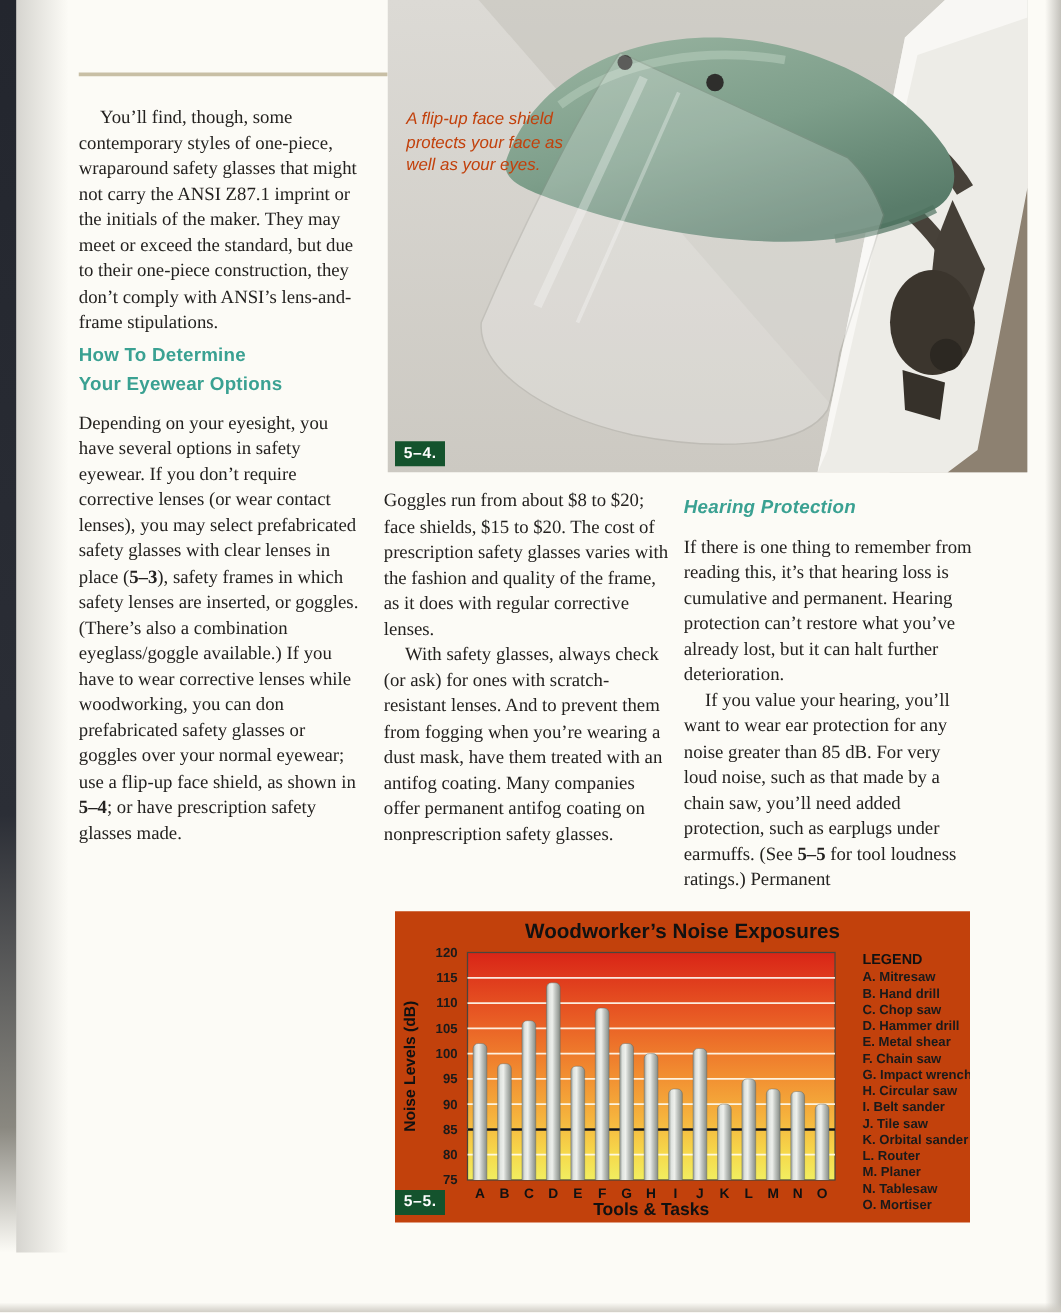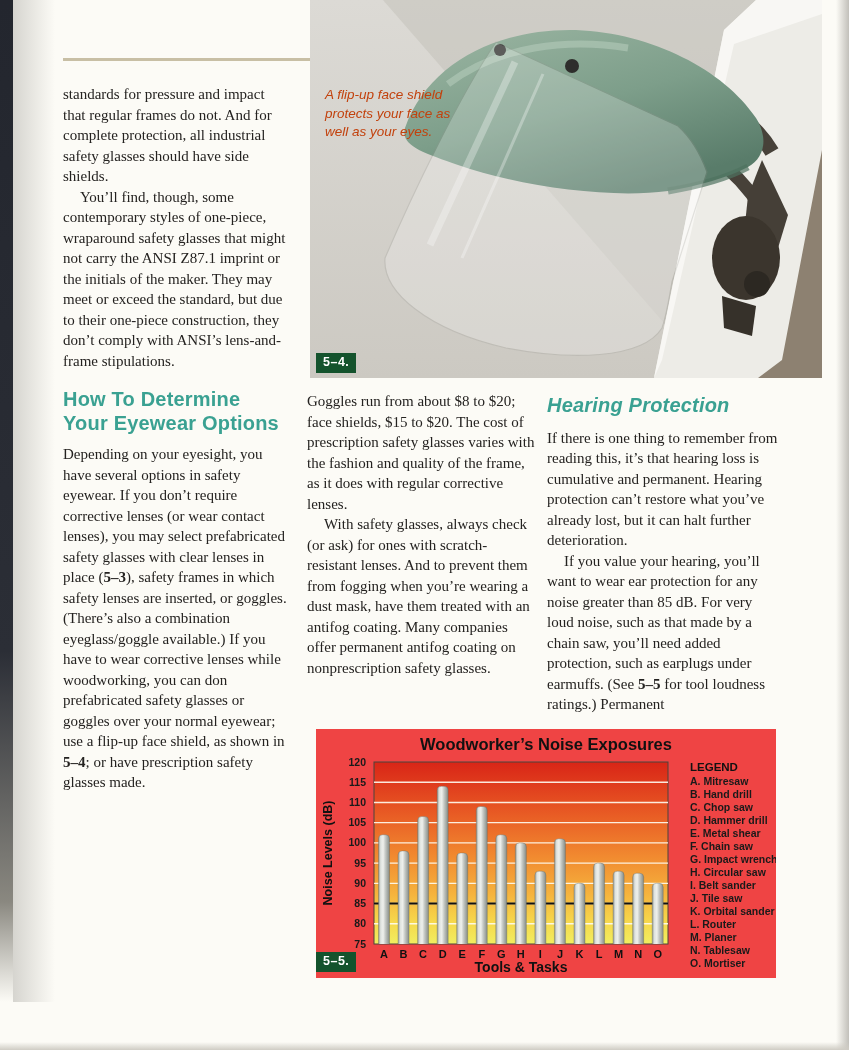--- a/index.html
+++ b/index.html
@@ -29,26 +29,26 @@
   #label-55{left:316px;top:952px;}
 
   
   .col{position:absolute;font-size:15px;line-height:20.5px;}
   .col p{margin:0;}
   .col p.indent{text-indent:17px;}
   .col-left{left:63px;top:84px;width:224px;}
   .col-mid{left:307px;top:391px;width:228px;}
   .col-right{left:547px;top:394px;width:233px;}
   h2.section{font-family:"Liberation Sans",sans-serif;font-weight:bold;color:#3aa192;
-             font-size:20px;line-height:23.5px;margin:17px 0 9px 0;letter-spacing:.2px;}
+             font-size:15px;line-height:23.5px;margin:4px 0 9px 0;letter-spacing:.2px;}
   .col-right h2.section{margin-top:0;margin-bottom:10px;font-style:italic;}
   h2.section div{white-space:nowrap;}
 
   
-  .chart-figure{position:absolute;left:316px;top:729px;width:460px;height:249px;background:#ef4444;}
+  .chart-figure{position:absolute;left:316px;top:729px;width:460px;height:249px;background:#c2410c;}
 </style>
 </head>
 <body>
 
 <div class="page">
 
   <div class="binding"></div>
   <div class="binding-soft"></div>
   <div class="right-edge"></div>
   <div class="bottom-edge"></div>
@@ -97,21 +97,20 @@
       <div>A flip-up face shield</div>
       <div>protects your face as</div>
       <div>well as your eyes.</div>
     </div>
   </div>
 
   <div class="fig-label" id="label-54">5–4.</div>
 
   <div class="col col-left">
     <div>
-        <p>standards for pressure and impact that regular frames do not. And for complete protection, all industrial safety glasses should have side shields.</p>
         <p class="indent">You’ll find, though, some contemporary styles of one-piece, wraparound safety glasses that might not carry the ANSI Z87.1 imprint or the initials of the maker. They may meet or exceed the standard, but due to their one-piece construction, they don’t comply with ANSI’s lens-and-frame stipulations.</p>
       </div>
     <h2 class="section">
       <div>How To Determine</div>
       <div>Your Eyewear Options</div>
     </h2>
     <div>
         <p>Depending on your eyesight, you have several options in safety eyewear. If you don’t require corrective lenses (or wear contact lenses), you may select prefabricated safety glasses with clear lenses in place (<b>5–3</b>), safety frames in which safety lenses are inserted, or goggles. (There’s also a combination eyeglass/goggle available.) If you have to wear corrective lenses while woodworking, you can don prefabricated safety glasses or goggles over your normal eyewear; use a flip-up face shield, as shown in <b>5–4</b>; or have prescription safety glasses made.</p>
       </div>
   </div>

